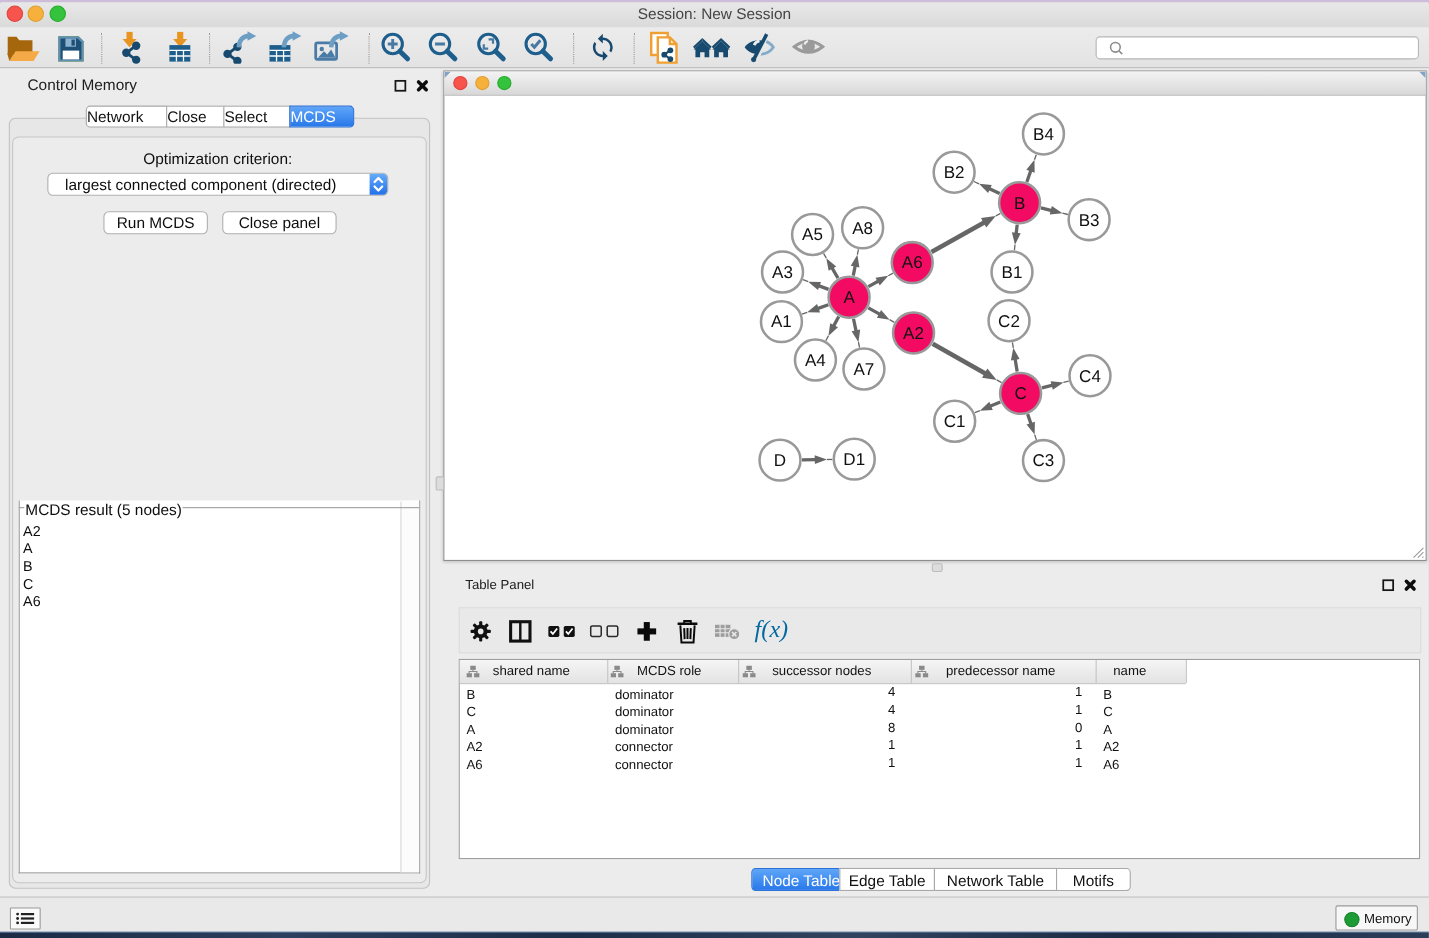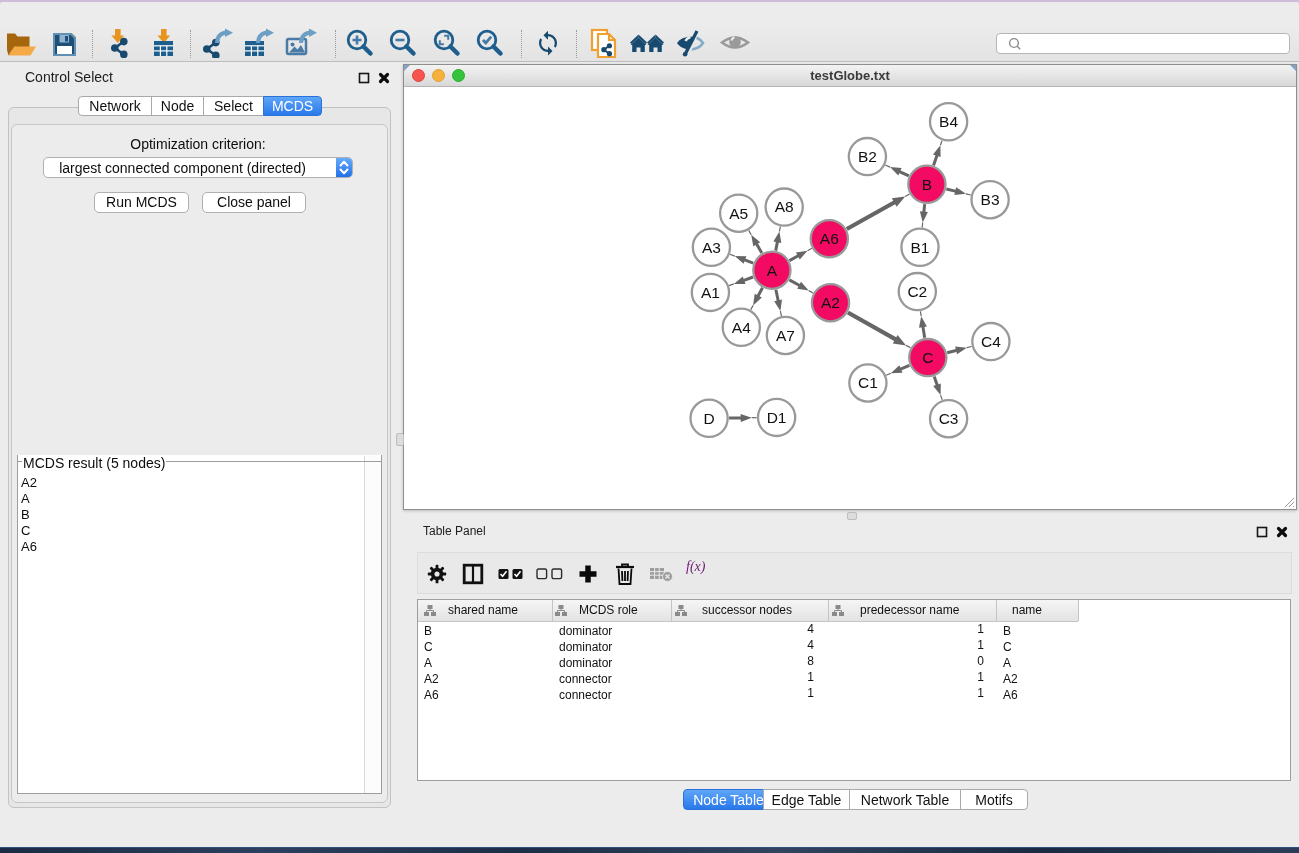--- a/index.html
+++ b/index.html
@@ -8,21 +8,21 @@
 #titlebar{position:absolute;left:0;top:0;width:1299px;height:25px;background:linear-gradient(#e9e9e9,#dadada);border-radius:5px 5px 0 0}
 #titlebar .t{position:absolute;left:0;right:0;top:4px;text-align:center;font-size:14px;color:#444}
 .tl{position:absolute;border-radius:50%}
 #toolbar{position:absolute;left:0;top:25px;width:1299px;height:36px;background:linear-gradient(#ececec,#e3e3e3);border-bottom:1px solid #bcbcbc}
 .sep{position:absolute;top:5px;height:28px;width:0;border-left:1px dotted #9a9a9a}
 .ticon{position:absolute;top:4px}
 #search{position:absolute;left:996px;top:8px;width:292px;height:19px;background:#fff;border:1px solid #b6b6b6;border-radius:4px}
 
 #cp-title{position:absolute;left:25px;top:69px;font-size:14px;color:#202020}
 #tabs1{position:absolute;left:78px;top:96px;height:20px}
-.tab{position:absolute;top:0;height:18px;background:#fff;border:1px solid #a9a9a9;text-align:center;font-size:14px;color:#111;line-height:19px}
+.tab{position:absolute;top:0;height:18px;background:#fff;border:1px solid #a9a9a9;text-align:left;font-size:14px;color:#111;line-height:19px}
 .tabsel{background:linear-gradient(#5fa6f8,#2878ea);color:#fff;border:1px solid #2b72d8}
 #cp-outer{position:absolute;left:8px;top:107px;width:381px;height:699px;border:1px solid #c2c2c2;border-radius:6px;background:#e7e7e7}
 #cp-inner{position:absolute;left:11px;top:124px;width:375px;height:677px;border:1px solid #c6c6c6;border-radius:6px;background:#ececec}
 #optlab{position:absolute;left:0;top:136px;width:396px;text-align:center;font-size:14px;color:#0d0d0d}
 #dd{position:absolute;left:43px;top:157px;width:308px;height:19px;background:#fff;border:1px solid #b0b0b0;border-radius:5px}
 #dd .txt{position:absolute;left:-9px;right:22px;top:2px;text-align:center;font-size:14px;color:#0d0d0d;white-space:nowrap}
 #dd .step{position:absolute;right:0;top:0;width:16px;height:19px;background:linear-gradient(#65abf9,#2271e8);border-radius:0 4px 4px 0}
 .btn{position:absolute;height:19px;background:#fff;border:1px solid #b0b0b0;border-radius:5px;text-align:center;font-size:14px;color:#0d0d0d;line-height:19px}
 #fieldset{position:absolute;left:17px;top:455px;width:363px;height:338px;border:1px solid #9e9e9e;border-top:none;background:#fff}
 #fs-legend{position:absolute;left:23px;top:455px;font-size:14px;color:#0d0d0d}
@@ -44,20 +44,26 @@
 .tab2{position:absolute;top:0;height:19px;background:#fff;border:1px solid #a9a9a9;text-align:center;font-size:14px;color:#111;line-height:20px}
 .tab2sel{background:linear-gradient(#5fa6f8,#2878ea);color:#fff;border:1px solid #2b72d8}
 
 #status{position:absolute;left:0;top:815px;width:1299px;height:32px;background:#e9e9e9;border-top:1px solid #c2c2c2}
 #stbtn{position:absolute;left:9px;top:9px;width:26px;height:18px;background:#fafafa;border:1px solid #9a9a9a;border-radius:1px}
 #membtn{position:absolute;right:10px;top:7px;width:73px;height:21px;background:#f7f7f7;border:1px solid #9a9a9a;border-radius:2px;font-size:12px;color:#111}
 #bottomstrip{position:absolute;left:0;top:847px;width:1299px;height:6px;border-top:1px solid #31507c;background:linear-gradient(90deg,#1b2b44,#2c3f5e 20%,#1d2e48 40%,#31435f 60%,#1a2a42 80%,#2b3d59)}
 </style></head><body>
 <div id="topstrip"></div>
 <div id="win">
+  <div id="titlebar">
+    <div class="t">Session: New Session</div>
+    <div class="tl" style="left:6px;top:5px;width:13px;height:13px;background:#f6544d;border:1px solid #e0443e"></div>
+    <div class="tl" style="left:25px;top:5px;width:13px;height:13px;background:#f6b13c;border:1px solid #e0a02e"></div>
+    <div class="tl" style="left:45px;top:5px;width:13px;height:13px;background:#35c23c;border:1px solid #27ad2f"></div>
+  </div>
   <div id="toolbar">
 <svg class="ticon" style="left:5px;top:3px" width="32" height="30" viewBox="0 0 32 30">
         <path d="M2 22 L2 5.5 L10 5.5 L12.5 8.5 L24.5 8.5 L24.5 22 Z" fill="#a5660c"></path>
         <path d="M3.5 27.5 L9 18.5 L31 18.5 L25.5 27.5 Z" fill="#f5a947"></path>
         <path d="M2 22 L2 20 L7.8 17 L9 18.5 L3.5 27.5 Z" fill="#a5660c"></path>
       </svg>
 <svg class="ticon" style="left:49px;top:3px" width="30" height="30" viewBox="0 0 30 30">
         <path d="M4 5 L22.5 5 L27 9.5 L27 28 L4 28 Z" fill="#649104" stroke="none"></path>
         <path d="M4 5 L22.5 5 L27 9.5 L27 28 L4 28 Z" fill="#6290b5"></path>
         <path d="M6 7 L21.6 7 L25 10.4 L25 26 L6 26 Z" fill="#1d4f77"></path>
@@ -204,30 +210,30 @@
 <div class="sep" style="left:521px"></div>
 <div class="sep" style="left:576px"></div>
     <div id="search">
         <svg width="16" height="16" style="position:absolute;left:10px;top:2px" viewBox="0 0 16 16">
           <circle cx="7" cy="7" r="4.4" fill="none" stroke="#8a8a8a" stroke-width="1.4"></circle>
           <line x1="10.2" y1="10.2" x2="13.2" y2="13.2" stroke="#8a8a8a" stroke-width="1.4"></line>
         </svg>
       </div>
   </div>
 
-  <div id="cp-title">Control Select</div>
+  <div id="cp-title">Control Memory</div>
   <svg class="abs" style="left:358px;top:72px" width="34" height="13" viewBox="0 0 34 13">
       <rect x="1.5" y="1.5" width="9" height="9" fill="none" stroke="#161616" stroke-width="1.6"></rect>
       <path d="M22.5 2.5 L29.5 9.5 M29.5 2.5 L22.5 9.5" stroke="#0d0d0d" stroke-width="3.2" stroke-linecap="round"></path>
     </svg>
   <div id="cp-outer"></div>
   <div id="cp-inner"></div>
   <div id="tabs1">
     <div class="tab" style="left:0px;width:72px;border-radius:4px 0 0 4px">Network</div>
-    <div class="tab" style="left:73px;width:51px">Node</div>
+    <div class="tab" style="left:73px;width:51px">Close</div>
     <div class="tab" style="left:125px;width:59px">Select</div>
     <div class="tab tabsel" style="left:185px;width:57px;border-radius:0 4px 4px 0">MCDS</div>
   </div>
   <div id="dd">
     <div class="txt">largest connected component (directed)</div>
     <div class="step"><svg width="16" height="19" viewBox="0 0 16 19">
           <path d="M4.5 7.5 L8 3.8 L11.5 7.5" fill="none" stroke="#fff" stroke-width="2" stroke-linecap="round" stroke-linejoin="round"></path>
           <path d="M4.5 11.5 L8 15.2 L11.5 11.5" fill="none" stroke="#fff" stroke-width="2" stroke-linecap="round" stroke-linejoin="round"></path>
         </svg></div>
   </div>
@@ -242,21 +248,20 @@
   <div id="fs-list">A2<br>A<br>B<br>C<br>A6</div>
 
   <div id="nwin">
     <svg style="position:absolute;left:0;top:0;z-index:3" width="6" height="6" viewBox="0 0 6 6">
         <path d="M0 0 L6 0 L0 6 Z" fill="#3a6ea8" opacity="0.6"></path>
       </svg>
       <svg style="position:absolute;right:0;top:0;z-index:3" width="6" height="6" viewBox="0 0 6 6">
         <path d="M0 0 L6 0 L6 6 Z" fill="#3a6ea8" opacity="0.6"></path>
       </svg>
       <div id="ntitle">
-      <div class="t">testGlobe.txt</div>
       <div class="tl" style="left:8px;top:4px;width:11px;height:11px;background:#f6544d;border:1px solid #e0443e"></div>
       <div class="tl" style="left:28px;top:4px;width:11px;height:11px;background:#f6b13c;border:1px solid #e0a02e"></div>
       <div class="tl" style="left:48px;top:4px;width:11px;height:11px;background:#35c23c;border:1px solid #27ad2f"></div>
     </div>
     <svg id="graph" style="position:absolute;left:0;top:22px" width="892" height="424" viewBox="0 0 892 424">
 <line x1="357.8" y1="165.9" x2="352.3" y2="156.4" stroke="#666666" stroke-width="3.0"></line>
 <polygon points="349.3,159.2 347.2,147.7 356.2,155.2" fill="#666666"></polygon>
 <line x1="347.2" y1="147.7" x2="344.7" y2="143.4" stroke="#666666" stroke-width="1.2"></line>
 <line x1="371.7" y1="163.6" x2="373.5" y2="154.4" stroke="#666666" stroke-width="3.0"></line>
 <polygon points="369.4,154.6 375.4,144.5 377.3,156.1" fill="#666666"></polygon>
@@ -424,21 +429,21 @@
         </g>
         <g stroke="#e9e9e9" stroke-width="1">
           <line x1="0" y1="5.6" x2="14" y2="5.6"></line>
           <line x1="0" y1="9.2" x2="14" y2="9.2"></line>
           <line x1="4.6" y1="2" x2="4.6" y2="13"></line>
           <line x1="9.2" y1="2" x2="9.2" y2="13"></line>
         </g>
         <circle cx="17.5" cy="10.5" r="5" fill="#9d9d9d" stroke="#e9e9e9" stroke-width="1"></circle>
         <path d="M15.5 8.5 L19.5 12.5 M19.5 8.5 L15.5 12.5" stroke="#e9e9e9" stroke-width="1.4"></path>
       </svg>
-<div style="position:absolute;left:268px;top:6px;width:60px;font-family:'Liberation Serif',serif;font-style:italic;font-size:14px;color:#701a75">f(x)</div>
+<div style="position:absolute;left:268px;top:6px;width:60px;font-family:'Liberation Serif',serif;font-style:italic;font-size:22px;color:#0369a1">f(x)</div>
     </div>
   <div id="tbl">
     <div id="thead">
         <svg style="position:absolute;left:6px;top:5px" width="12" height="11" viewBox="0 0 12 11">
           <g fill="#8a8a8a">
             <rect x="3.5" y="0" width="5" height="4"></rect>
             <rect x="0" y="7" width="5" height="4"></rect>
             <rect x="7" y="7" width="5" height="4"></rect>
             <path d="M6 4 V5.5 M2.5 7 V5.5 H9.5 V7" stroke="#8a8a8a" fill="none" stroke-width="1"></path>
           </g>
@@ -503,14 +508,32 @@
 <div class="cell" style="left:330px;top:86px;width:66px;text-align:right">1</div>
 <div class="cell" style="left:500px;top:86px;width:66px;text-align:right">1</div>
 <div class="cell" style="left:585px;top:88px">A6</div>
   </div>
   <div id="tabs2">
     <div class="tab2 tab2sel" style="left:10px;width:89px;border-radius:4px 0 0 4px">Node Table</div>
     <div class="tab2" style="left:90px;width:85px">Edge Table</div>
     <div class="tab2" style="left:176px;width:110px">Network Table</div>
     <div class="tab2" style="left:287px;width:66px;border-radius:0 4px 4px 0">Motifs</div>
   </div>
+  <div id="status">
+    <div id="stbtn">
+        <svg width="23" height="14" viewBox="0 0 23 14" style="position:absolute;left:2px;top:2px">
+          <g fill="#222">
+            <circle cx="4" cy="3" r="1.3"></circle>
+            <rect x="7" y="2" width="12" height="2"></rect>
+            <circle cx="4" cy="7" r="1.3"></circle>
+            <rect x="7" y="6" width="12" height="2"></rect>
+            <circle cx="4" cy="11" r="1.3"></circle>
+            <rect x="7" y="10" width="12" height="2"></rect>
+          </g>
+        </svg>
+      </div>
+    <div id="membtn">
+        <span style="position:absolute;left:7px;top:5px;width:12px;height:12px;border-radius:50%;background:#1d9b34;border:1px solid #168029"></span>
+        <span style="position:absolute;left:25px;top:4px">Memory</span>
+      </div>
+  </div>
 </div>
 <div id="bottomstrip"></div>
 
 </body></html>

